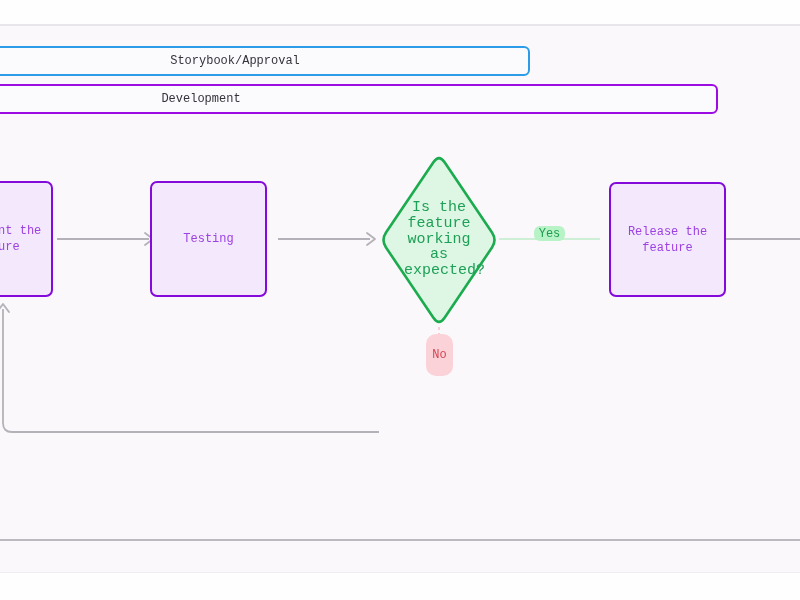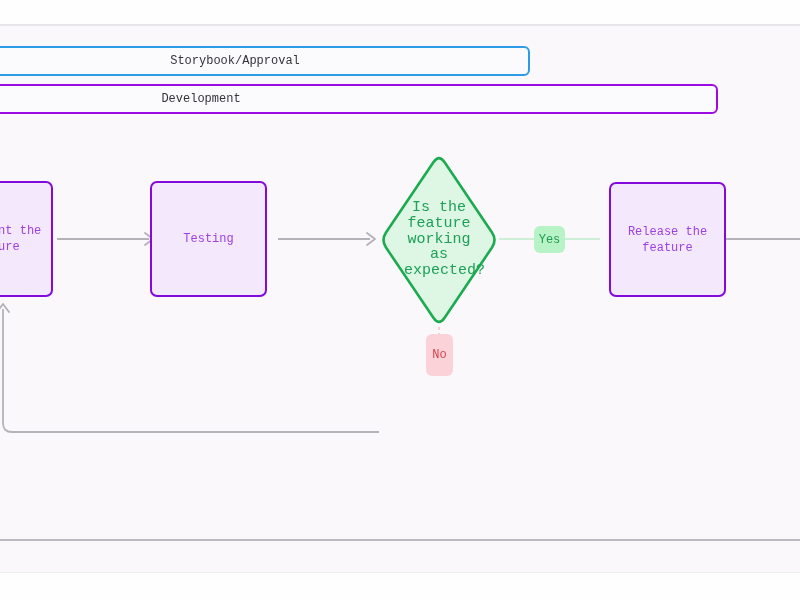--- a/index.html
+++ b/index.html
@@ -21,22 +21,22 @@
   .node-implement{left:-64px;top:181px;width:113px;height:112px;}
   .node-testing{left:150px;top:181px;width:113px;height:112px;}
   .node-release{left:601px;top:182px;width:113px;height:111px;margin-left:8px;}
   .node-debug{left:380px;top:373px;width:114px;height:113px;}
 
   .diamond-label{position:absolute;left:404px;top:200px;width:70px;text-align:center;
         font-size:15px;line-height:15.8px;color:#1fa057;white-space:pre-line;z-index:2;}
 
   .chip{position:absolute;border-radius:6px;display:flex;align-items:center;justify-content:center;
         font-size:12px;z-index:3;}
-  .chip-yes{left:534px;top:226px;width:31px;height:27px;background:#b7f3c7;color:#1e9c4f;}
-  .chip-no{left:426px;top:334px;width:27px;height:42px;background:#fbd2d8;color:#d64550;}
+  .chip-yes{left:534px;top:226px;width:31px;height:15px;background:#b7f3c7;color:#1e9c4f;}
+  .chip-no{left:426px;top:334px;width:27px;height:42px;background:#fbd2d8;color:#d64550;border-radius:10px;}
 </style>
 </head>
 <body>
 
 <div class="stage">
 
   <div class="canvas-bg"></div>
 
   <svg class="edge-layer" viewBox="0 0 800 600" xmlns="http://www.w3.org/2000/svg">
 

